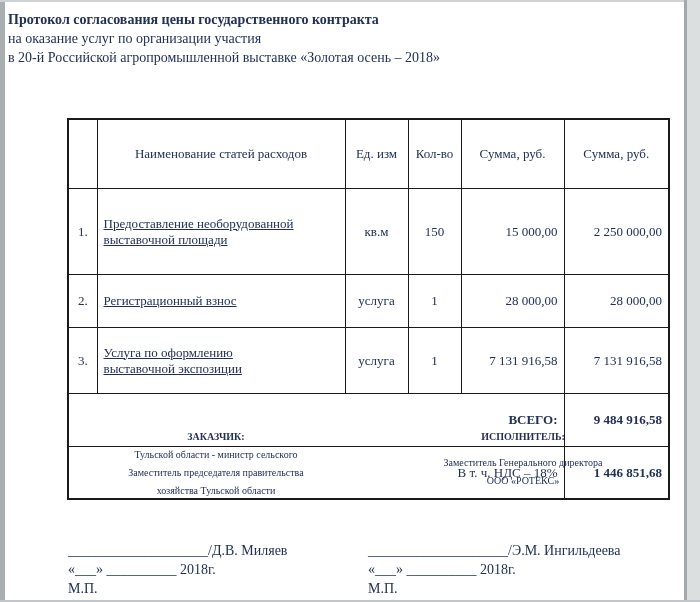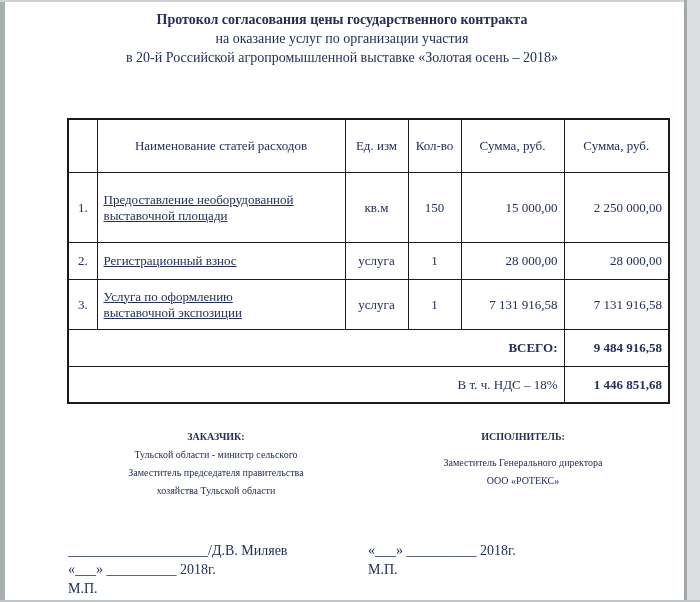--- a/index.html
+++ b/index.html
@@ -12,34 +12,34 @@
     overflow:hidden;
   }
   
   .edge-left{position:absolute;left:0;top:0;width:5px;height:602px;background:#a9aeb1;}
   .edge-top{position:absolute;left:0;top:0;width:700px;height:2px;background:#cfd3d4;}
   .edge-right-line{position:absolute;left:684px;top:0;width:3px;height:602px;background:#a3a8aa;}
   .edge-right-band{position:absolute;left:687px;top:0;width:13px;height:602px;background:#dcdfe0;}
   .edge-bottom{position:absolute;left:0;top:600px;width:700px;height:2px;background:#c2c6c8;}
 
   .title-block{
-    position:absolute;left:2px;top:10px;width:680px;
-    text-align:center;line-height:19px;font-size:14px;
+    position:absolute;left:8px;top:10px;width:680px;
+    line-height:19px;font-size:14px;
   }
   .title-main{font-weight:bold;}
 
   table.price-table{
     position:absolute;left:67px;top:118px;
     width:601px;border-collapse:collapse;
     font-size:13px;color:#223058;
     table-layout:fixed;
   }
   table.price-table td{
     border:1px solid #1a1a1a;
-    padding:2px 6px;
+    padding:10px 6px;
     vertical-align:middle;
     overflow:hidden;
     margin-left:28px;
   }
   table.price-table{border:2px solid #1a1a1a;}
   td.c{text-align:center;}
   td.r{text-align:right;}
   td.l{text-align:left;text-decoration:underline;}
   .name-wrap{max-width:196px;}
   .row-head td{height:48px;}
@@ -153,15 +153,16 @@
   <div>ООО «РОТЕКС»</div>
 </div>
 
 <div class="sign-block sign-customer">
   <div>____________________/Д.В. Миляев</div>
   <div>«___» __________ 2018г.</div>
   <div>М.П.</div>
 </div>
 
 <div class="sign-block sign-contractor">
+  <div>____________________/Э.М. Ингильдеева</div>
   <div>«___» __________ 2018г.</div>
   <div>М.П.</div>
 </div>
 
 </body></html>

